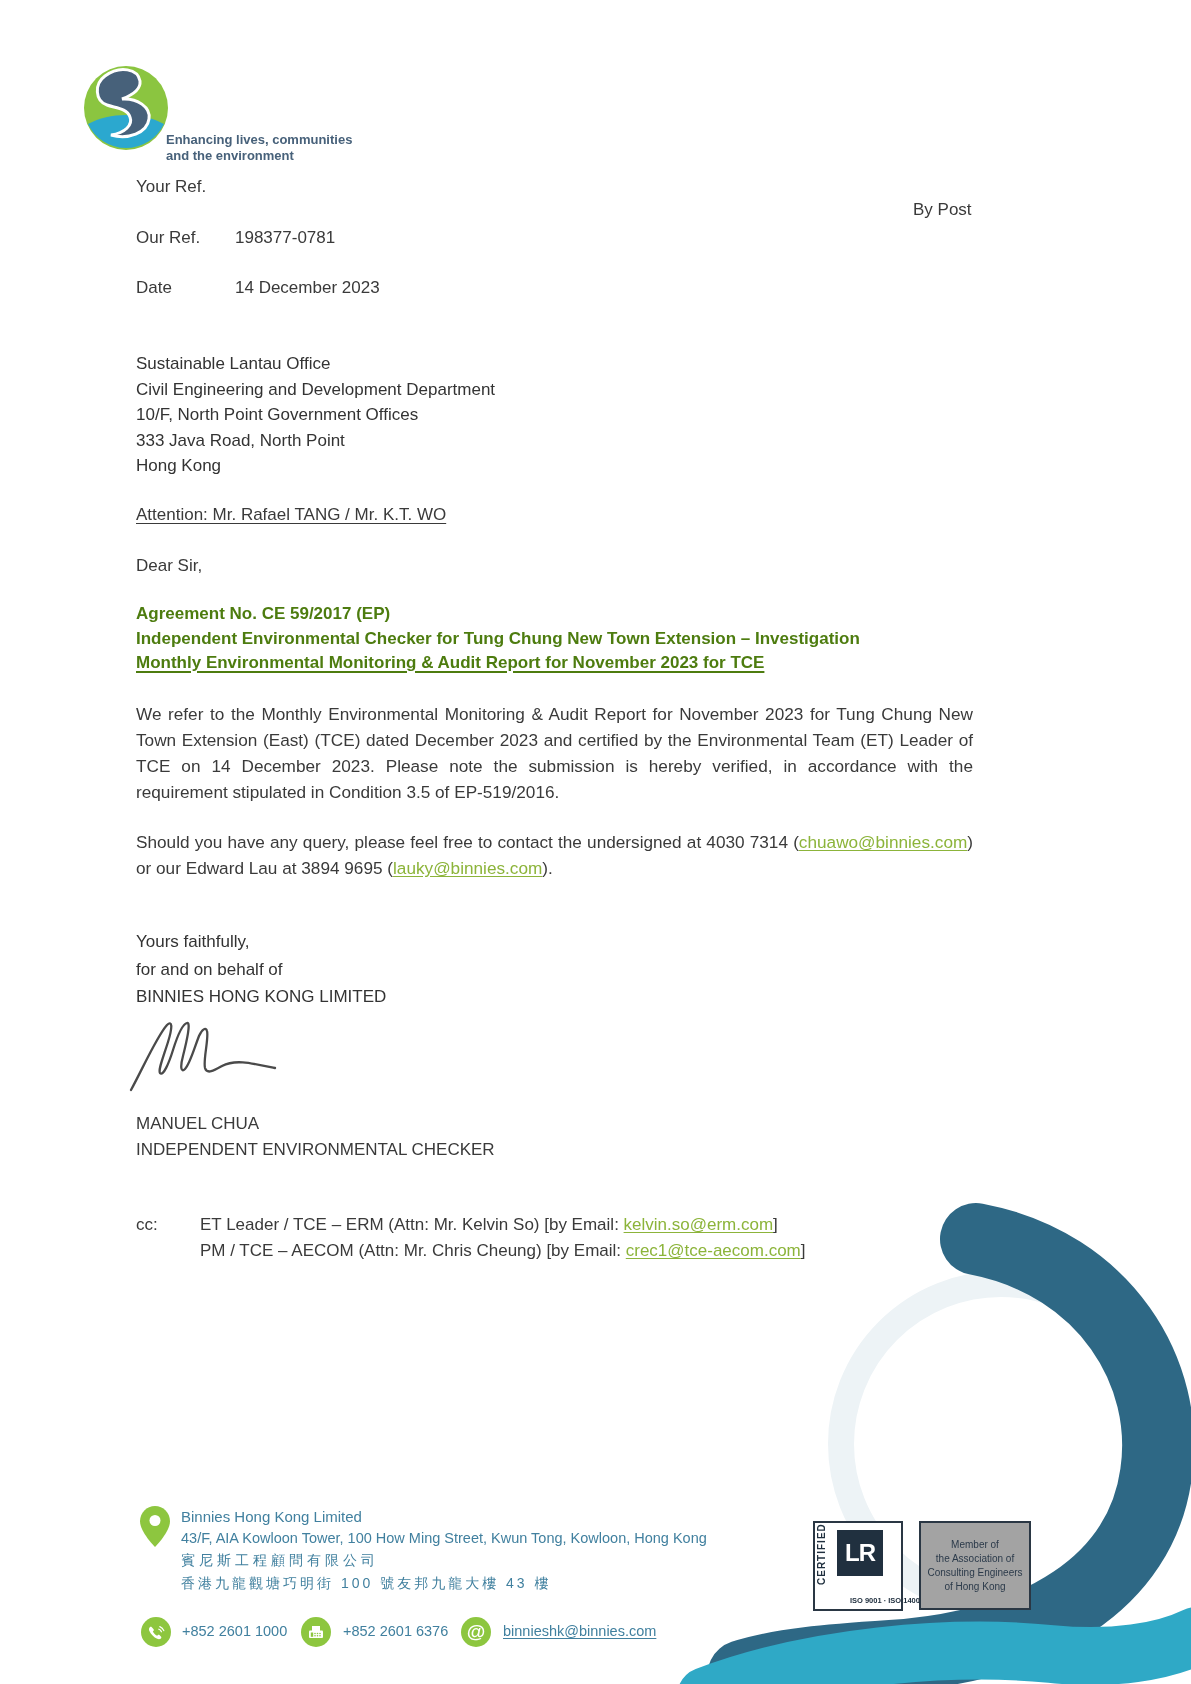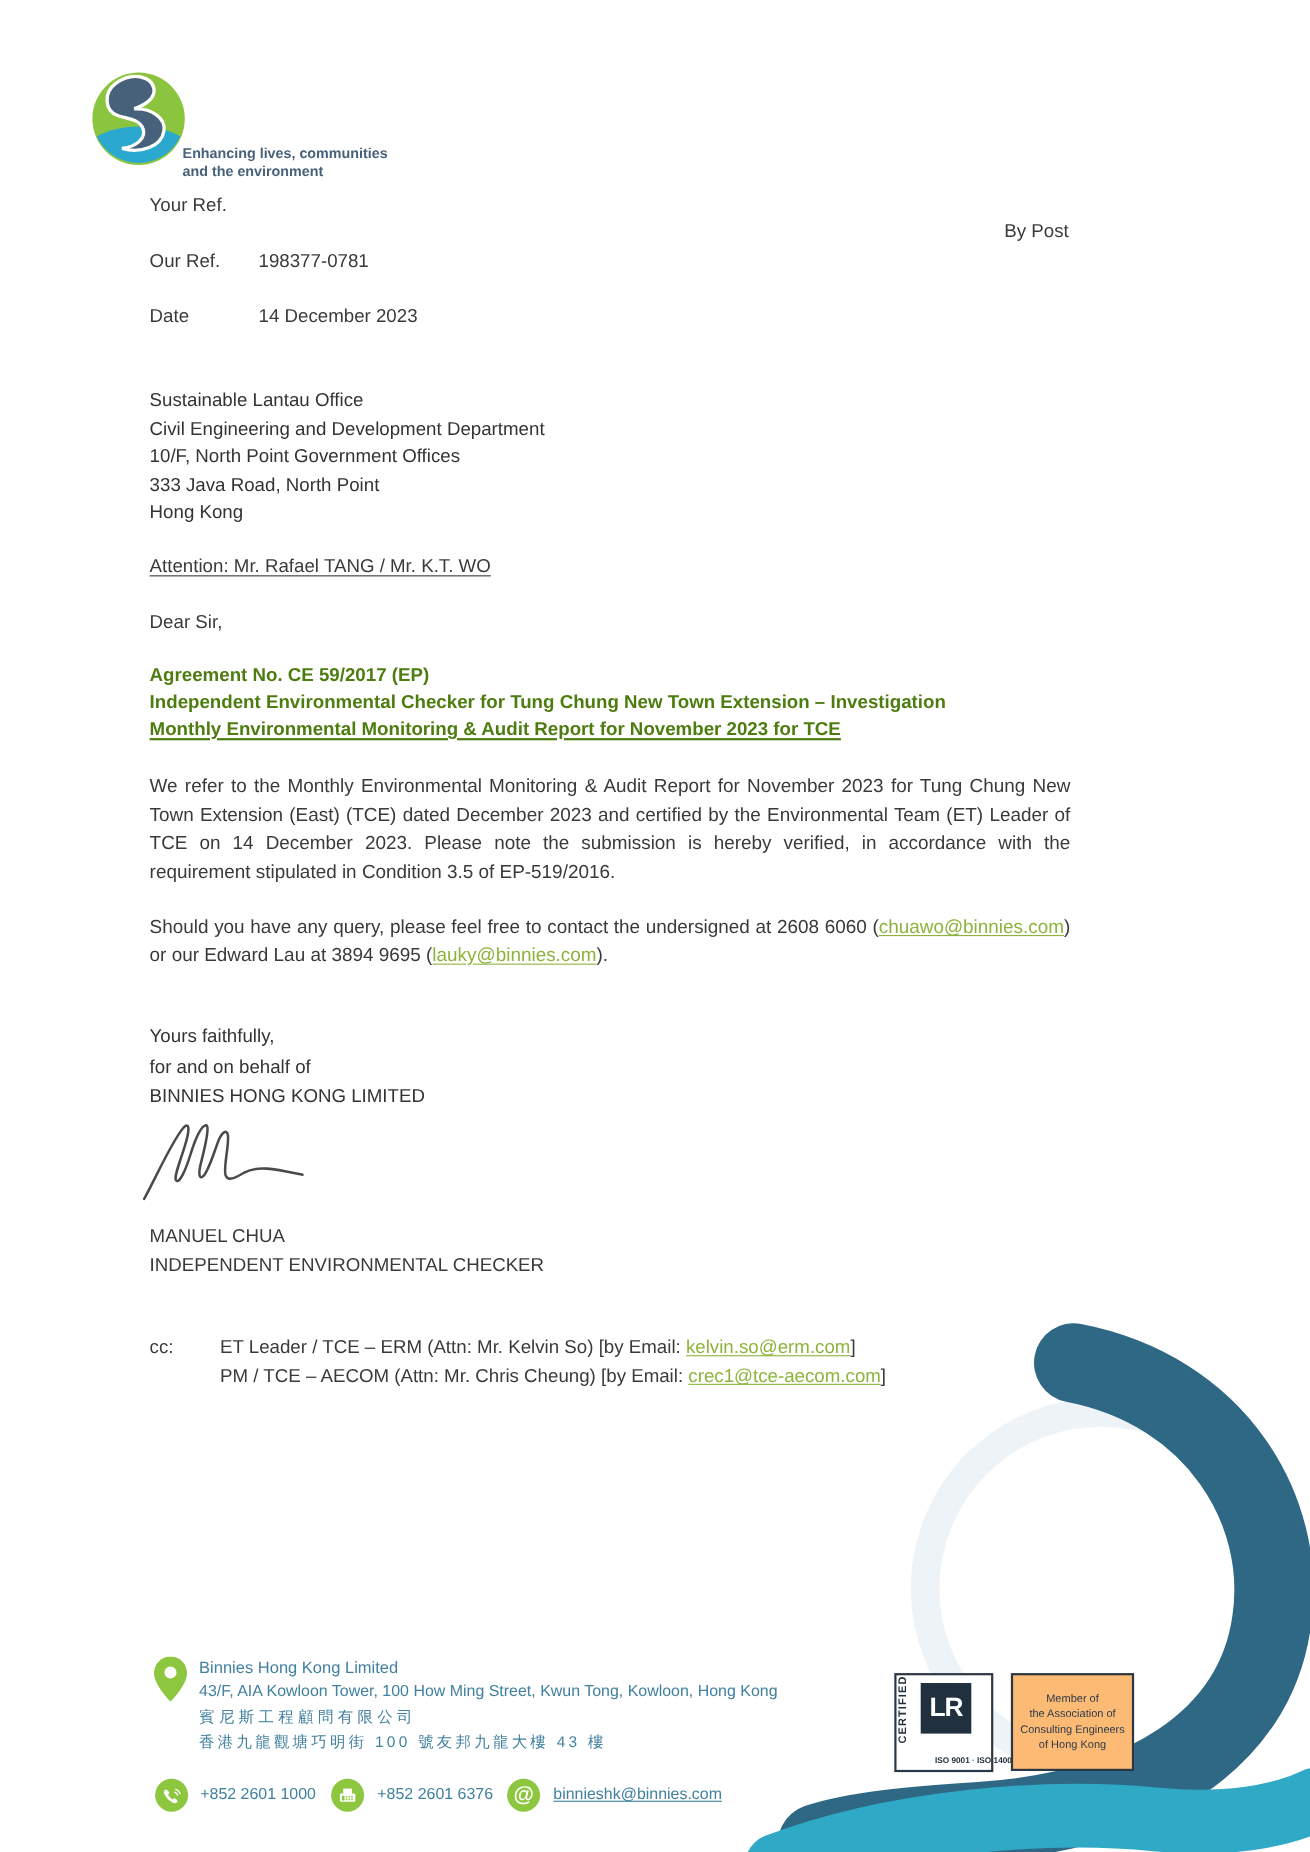--- a/index.html
+++ b/index.html
@@ -55,21 +55,21 @@
   .phone-text{left:182px;top:1623px;font-size:14.5px;}
   .fax-text{left:343px;top:1623px;font-size:14.5px;}
   .email-text{left:503px;top:1623px;font-size:14.5px;text-decoration:underline;text-underline-offset:2px;}
   
   .lr-box{left:813px;top:1521px;width:86px;height:86px;border:2px solid #2a3744;background:#fff;}
   .lr-certified{position:absolute;left:1px;top:6px;writing-mode:vertical-rl;transform:rotate(180deg);
     font-size:10px;font-weight:bold;color:#20303f;letter-spacing:1px;height:56px;text-align:center;}
   .lr-mono{position:absolute;left:22px;top:7px;width:46px;height:46px;background:#20303f;color:#fff;
     display:flex;align-items:center;justify-content:center;font-size:24px;font-weight:bold;letter-spacing:-1px;}
   .lr-iso{position:absolute;left:0;bottom:4px;width:100%;text-align:center;font-size:7.5px;font-weight:bold;color:#20303f;padding-left:29px;}
-  .member-box{left:919px;top:1521px;width:108px;height:85px;border:2px solid #2a3744;background:#fdba74;
+  .member-box{left:919px;top:1521px;width:108px;height:85px;border:2px solid #2a3744;background:#a3a3a3;
     display:flex;flex-direction:column;align-items:center;justify-content:center;
     font-size:10px;line-height:14px;color:#2b3a4a;text-align:center;}
   
   .swoosh{right:0;bottom:0;width:540px;height:500px;}
 </style>
 </head>
 <body>
 
 <div class="page">
 
@@ -106,21 +106,21 @@
   <div class="abs txt attention">Attention: Mr. Rafael TANG / Mr. K.T. WO</div>
   <div class="abs txt salutation">Dear Sir,</div>
 
   <div class="abs subject">
     <div>Agreement No. CE 59/2017 (EP)</div>
     <div>Independent Environmental Checker for Tung Chung New Town Extension – Investigation</div>
     <div class="u">Monthly Environmental Monitoring &amp; Audit Report for November 2023 for TCE</div>
   </div>
 
   <div class="abs para para1">We refer to the Monthly Environmental Monitoring &amp; Audit Report for November 2023 for Tung Chung New Town Extension (East) (TCE) dated December 2023 and certified by the Environmental Team (ET) Leader of TCE on 14 December 2023. Please note the submission is hereby verified, in accordance with the requirement stipulated in Condition 3.5 of EP-519/2016.</div>
-  <div class="abs para para2"><span>Should you have any query, please feel free to contact the undersigned at 2608 6060 (</span><a class="green-link">chuawo@binnies.com</a><span>) or our Edward Lau at 3894 9695 (</span><a class="green-link">lauky@binnies.com</a><span>).</span></div>
+  <div class="abs para para2"><span>Should you have any query, please feel free to contact the undersigned at 4030 7314 (</span><a class="green-link">chuawo@binnies.com</a><span>) or our Edward Lau at 3894 9695 (</span><a class="green-link">lauky@binnies.com</a><span>).</span></div>
 
   <div class="abs closing">
     <div>Yours faithfully,</div>
     <div>for and on behalf of</div>
     <div>BINNIES HONG KONG LIMITED</div>
   </div>
   <svg class="abs sig-svg" viewBox="0 0 165 80">
     <path d="M8,72 C20,50 34,18 44,7 C49,2 50,8 45,24 C40,40 35,52 37,55 C40,59 46,45 50,32 C55,16 60,6 64,5 C68,4 64,22 60,38 C57,49 58,55 62,51 C67,46 72,28 76,18 C79,11 83,9 84,13 C86,20 80,42 82,50 C84,57 92,52 99,48 C112,41 128,45 152,50" stroke="#4a4a4a" stroke-width="2.3" fill="none" stroke-linecap="round"></path>
   </svg>
   <div class="abs txt signer-name">MANUEL CHUA</div>

